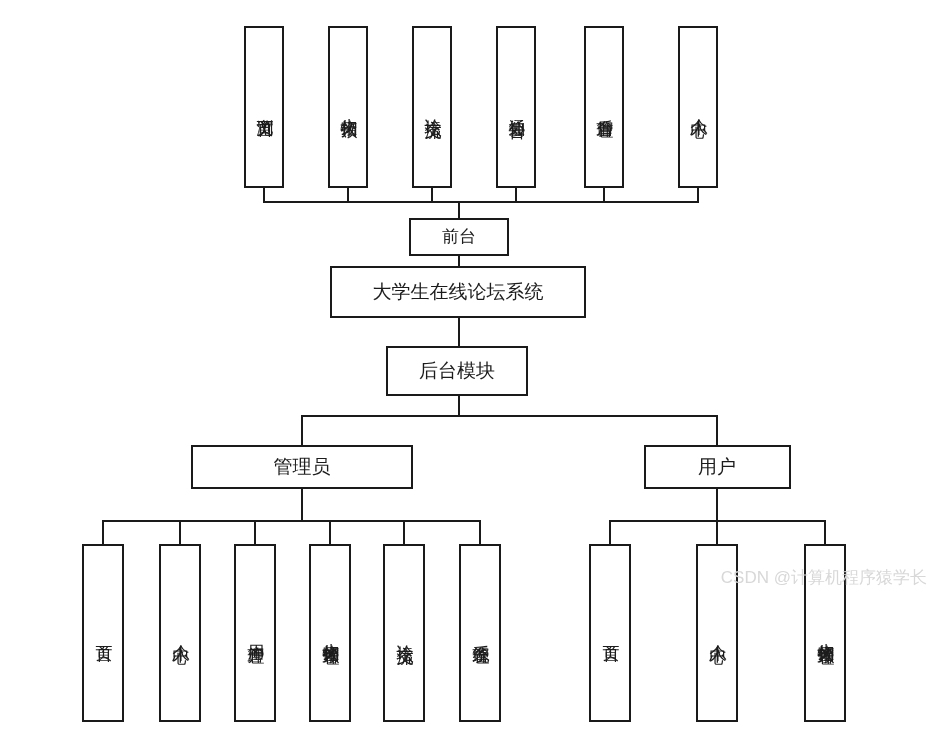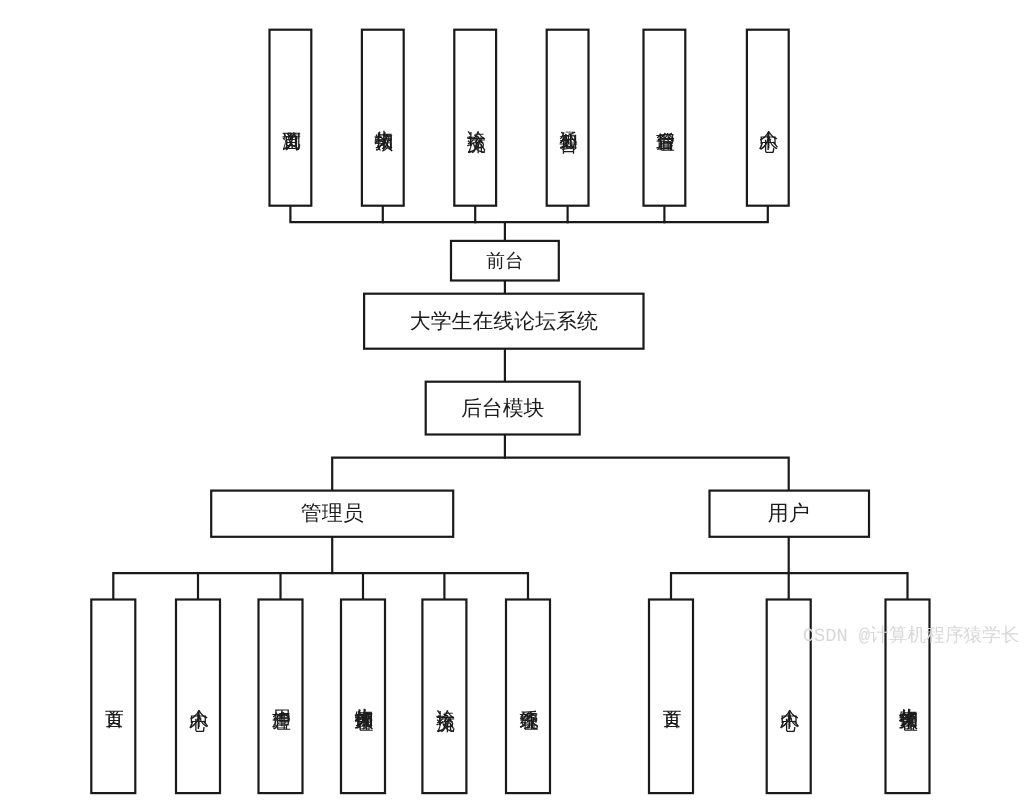--- a/index.html
+++ b/index.html
@@ -53,21 +53,21 @@
   .label-v {
     font-size: 17px;
     writing-mode: vertical-rl;
     text-orientation: upright;
     letter-spacing: 1px;
   }
   .watermark {
     position: absolute;
     right: 10px;
     bottom: 6px;
-    font-family: Liberation Mono, monospace;
+    font-family: Liberation Sans, sans-serif;
     font-size: 17px;
     color: #d8d8d8;
     white-space: nowrap;
     user-select: none;
   }
 </style>
 </head>
 <body>
 
 <div id="diagram-root">

